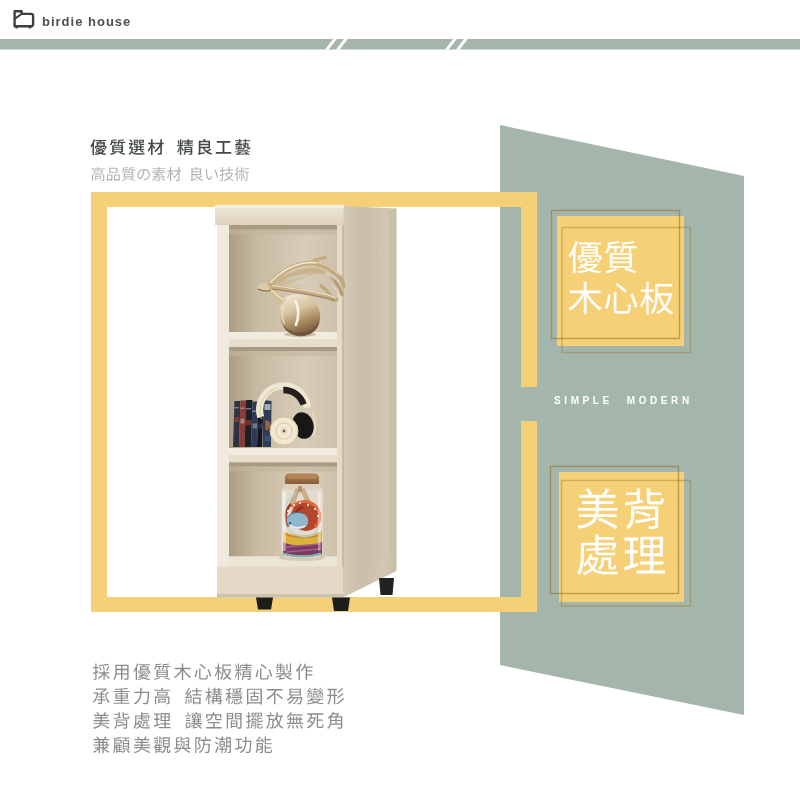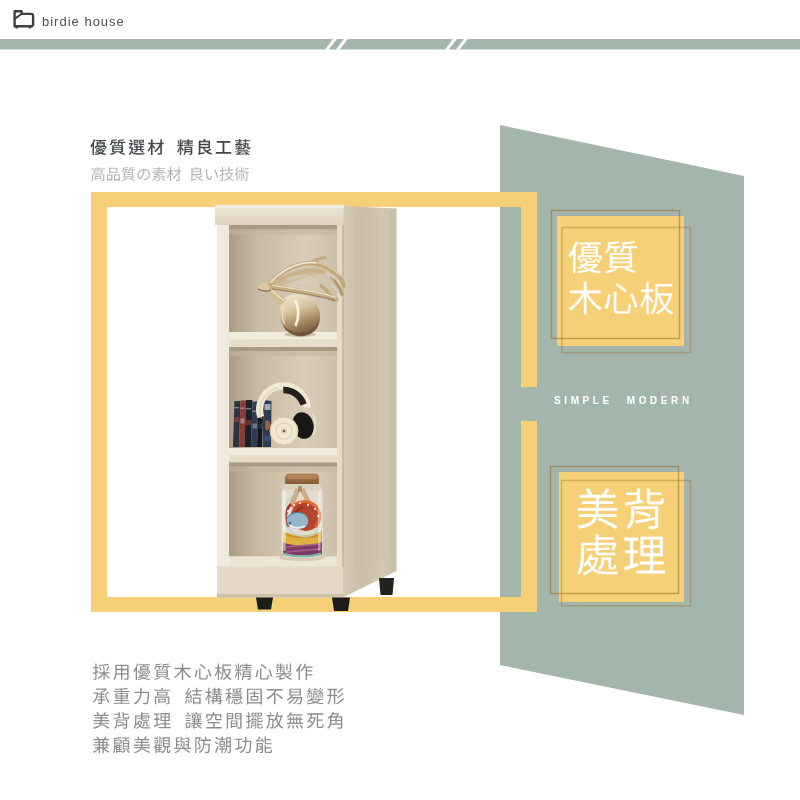--- a/index.html
+++ b/index.html
@@ -7,21 +7,21 @@
 </style></head>
 <body>
 
 <svg width="26" height="26" viewBox="0 0 26 26" style="position:absolute;left:12px;top:8px">
 <path d="M2.6 18.2 V3.2 H9.6 V5 C9.6 5.6 10.1 5.9 10.7 5.9 H19.2 C20.3 5.9 21.1 6.7 21.1 7.8 V16.3 C21.1 17.4 20.3 18.2 19.2 18.2 Z" fill="none" stroke="#3f3f3f" stroke-width="2.4" stroke-linejoin="round"></path>
 <path d="M2.9 10.6 L9.9 5.7" stroke="#3f3f3f" stroke-width="2"></path>
 <rect x="3.4" y="18.2" width="2.6" height="2.2" fill="#3f3f3f"></rect>
 <rect x="16.6" y="18.2" width="2.6" height="2.2" fill="#3f3f3f"></rect>
 </svg>
 
-<div class="abs" style="left:42px;top:13.5px;font-size:13px;font-weight:normal;letter-spacing:1.0px;color:#4f4f4f">birdie house</div>
+<div class="abs" style="left:42px;top:13.5px;font-size:13px;font-weight:bold;letter-spacing:1.0px;color:#4f4f4f">birdie house</div>
 
 <svg width="800" height="800" viewBox="0 0 800 800" style="position:absolute;left:0;top:0">
 <defs>
 <path id="g0" d="M56 -174Q55 -171 55 -167Q54 -163 54 -158Q54 -153 54 -150Q54 -142 54 -133Q54 -123 54 -112Q55 -101 55 -91Q58 -70 62 -55Q67 -39 74 -30Q81 -22 90 -22Q94 -22 99 -26Q103 -30 107 -38Q111 -45 115 -54Q118 -63 121 -72L136 -55Q129 -34 121 -21Q113 -9 106 -3Q98 2 89 2Q77 2 66 -6Q56 -15 48 -34Q39 -54 36 -86Q35 -97 34 -110Q34 -122 33 -134Q33 -146 33 -153Q33 -157 33 -164Q33 -171 32 -175ZM186 -168Q193 -159 199 -148Q205 -136 210 -123Q215 -110 219 -97Q223 -83 226 -69Q229 -56 230 -43L210 -35Q208 -52 205 -70Q201 -87 196 -104Q190 -121 183 -135Q175 -150 167 -161Z"></path>
 <path id="g1" d="M141 -171Q138 -151 135 -130Q131 -109 125 -89Q117 -63 108 -46Q99 -28 88 -20Q78 -11 67 -11Q55 -11 45 -19Q35 -27 28 -42Q22 -57 22 -78Q22 -98 30 -116Q39 -135 54 -149Q69 -163 88 -171Q108 -179 131 -179Q153 -179 171 -172Q188 -165 201 -152Q214 -140 220 -123Q227 -106 227 -87Q227 -61 216 -41Q205 -21 184 -9Q163 4 133 8L122 -11Q128 -11 133 -12Q139 -13 143 -14Q155 -17 166 -23Q178 -28 187 -38Q196 -47 201 -59Q207 -72 207 -88Q207 -103 202 -117Q196 -130 187 -140Q177 -150 163 -156Q149 -161 131 -161Q110 -161 94 -154Q77 -146 66 -134Q54 -122 48 -108Q42 -93 42 -79Q42 -64 46 -54Q50 -44 56 -39Q62 -34 67 -34Q73 -34 79 -40Q86 -46 92 -59Q99 -72 105 -93Q111 -111 114 -131Q118 -152 120 -171Z"></path>
 <path id="g2" d="M17 -192H233V-173H17ZM140 -120 154 -132Q165 -124 177 -116Q189 -107 201 -98Q213 -89 223 -81Q233 -72 240 -65L225 -51Q218 -58 208 -67Q198 -76 187 -85Q175 -94 163 -103Q151 -112 140 -120ZM135 -186 156 -178Q141 -153 121 -128Q102 -104 77 -83Q52 -62 24 -47Q22 -50 20 -53Q18 -56 15 -59Q13 -62 11 -64Q31 -74 50 -88Q69 -101 85 -117Q101 -133 114 -151Q126 -168 135 -186ZM115 -136 135 -156V-156V20H115Z"></path>
 <path id="g3" d="M122 -168H240V-150H113ZM153 -114H235V-97H153ZM153 -59H238V-41H153ZM144 -162H163V20H144ZM131 -207 150 -202Q143 -182 133 -163Q124 -144 113 -127Q102 -111 91 -98Q89 -99 87 -102Q84 -104 81 -107Q78 -109 76 -111Q88 -122 98 -138Q108 -153 117 -171Q125 -189 131 -207ZM71 -209 89 -203Q81 -182 70 -162Q59 -141 46 -123Q34 -104 20 -90Q19 -93 17 -96Q15 -100 13 -104Q11 -107 9 -109Q22 -122 33 -138Q45 -153 54 -172Q64 -190 71 -209ZM45 -145 63 -163 64 -163V20H45Z"></path>
 <path id="g4" d="M80 -199H236V-184H80ZM108 -150H207V-140H108ZM108 -129H207V-119H108ZM98 -171H216V-102H199V-160H115V-102H98ZM73 -108H240V-75H223V-96H90V-75H73ZM107 -89 119 -82Q115 -75 108 -67Q101 -59 93 -54L82 -63Q90 -68 96 -75Q103 -82 107 -89ZM120 -89H136V-74Q136 -70 138 -69Q140 -68 146 -68Q147 -68 152 -68Q156 -68 161 -68Q166 -68 170 -68Q175 -68 177 -68Q181 -68 183 -70Q184 -72 185 -79Q187 -78 191 -77Q195 -76 198 -75Q196 -64 193 -61Q189 -57 179 -57Q177 -57 173 -57Q168 -57 162 -57Q156 -57 151 -57Q146 -57 144 -57Q135 -57 130 -58Q124 -60 122 -63Q120 -67 120 -74ZM141 -91 152 -98Q158 -94 165 -89Q172 -84 176 -80L165 -73Q162 -77 155 -82Q148 -87 141 -91ZM192 -83 202 -90Q210 -83 219 -75Q227 -67 231 -61L220 -53Q216 -60 208 -68Q200 -76 192 -83ZM133 -62 150 -59Q139 -45 122 -32Q105 -19 82 -8Q80 -11 77 -14Q73 -17 71 -19Q92 -28 108 -40Q124 -51 133 -62ZM198 -46H202L205 -47L217 -40Q201 -17 165 -2Q129 14 77 20Q75 17 73 13Q70 9 67 6Q118 1 152 -12Q185 -25 198 -43ZM101 -48Q113 -33 134 -22Q155 -11 182 -4Q209 3 239 5Q236 8 233 13Q231 17 229 20Q198 17 171 9Q144 1 122 -12Q100 -25 87 -43ZM124 -46H203V-34H111ZM146 -192 167 -190Q164 -183 161 -176Q159 -169 156 -164L140 -167Q142 -173 144 -180Q145 -187 146 -192ZM57 -209 75 -204Q68 -182 59 -161Q50 -140 40 -121Q29 -102 17 -87Q16 -90 15 -93Q13 -97 11 -101Q9 -104 7 -107Q18 -119 27 -136Q36 -152 44 -171Q52 -189 57 -209ZM39 -147 56 -165 57 -164V20H39Z"></path>
 <path id="g5" d="M18 -176H232V-160H18ZM14 -101H237V-85H14ZM85 -55 100 -48Q92 -35 79 -23Q66 -11 51 -1Q37 9 22 16Q20 12 16 8Q13 4 10 1Q24 -4 38 -13Q52 -22 65 -32Q77 -43 85 -55ZM161 -56Q170 -45 183 -34Q196 -23 211 -14Q227 -6 241 -1Q239 1 237 4Q234 6 232 9Q230 12 228 15Q214 8 199 -2Q183 -12 170 -25Q156 -37 147 -50ZM88 -167H106V20H88ZM141 -167H159V20H141ZM35 -137H211V-46H33V-61H193V-122H35ZM52 -203 68 -211Q76 -204 84 -195Q92 -187 96 -180L78 -172Q75 -178 67 -187Q59 -196 52 -203ZM181 -210 201 -204Q193 -194 185 -184Q176 -174 169 -166L153 -173Q158 -178 163 -184Q168 -191 173 -198Q177 -205 181 -210Z"></path>
 <path id="g6" d="M21 -155H215V-136H21ZM207 -155H227Q227 -155 227 -153Q227 -151 227 -149Q226 -147 226 -145Q224 -107 222 -80Q220 -52 217 -35Q215 -17 212 -7Q209 3 204 8Q200 13 195 15Q190 17 183 18Q176 19 165 18Q154 18 143 17Q142 13 141 8Q139 2 136 -2Q149 -1 160 0Q171 0 176 0Q180 0 182 -1Q185 -2 187 -4Q191 -7 194 -17Q197 -27 199 -44Q201 -61 203 -88Q206 -114 207 -151ZM102 -210H122V-166Q122 -149 121 -130Q119 -111 114 -91Q109 -71 99 -51Q89 -32 71 -13Q54 5 28 21Q26 19 24 16Q21 13 18 10Q16 8 13 6Q38 -9 55 -26Q71 -43 81 -61Q90 -79 95 -97Q100 -116 101 -133Q102 -151 102 -166Z"></path>

